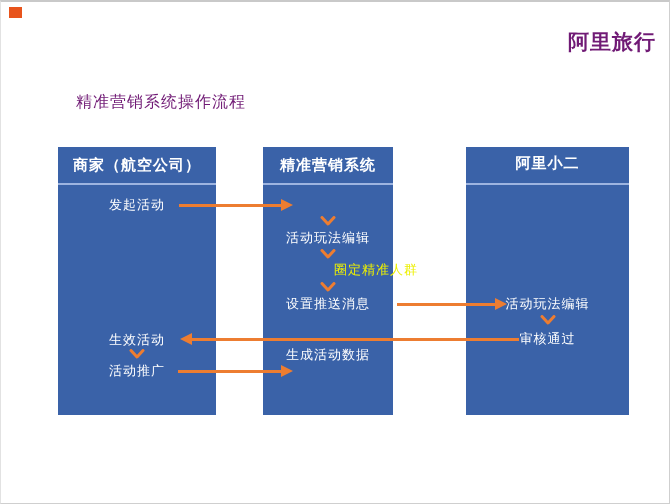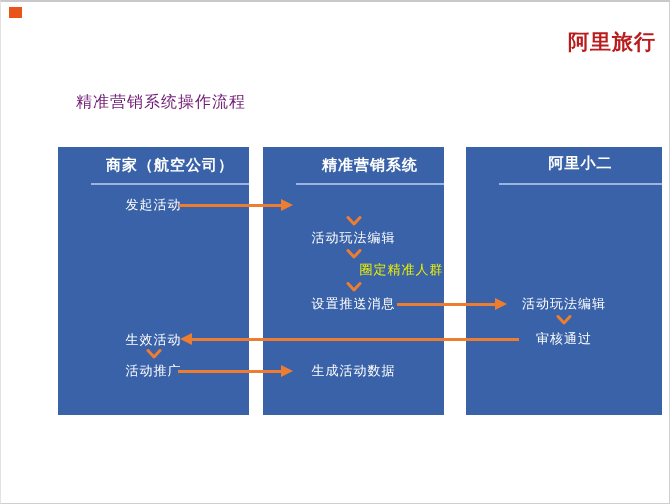--- a/index.html
+++ b/index.html
@@ -6,29 +6,29 @@
   body{font-family:"Liberation Sans","DejaVu Sans",sans-serif;}
   .slide{
     position:relative;width:670px;height:504px;background:#ffffff;
     box-sizing:border-box;overflow:hidden;
     border-top:2px solid #c9c9c9;border-left:1px solid #e2e2e2;
     border-right:1px solid #cfcfcf;border-bottom:1px solid #cfcfcf;
   }
   .corner-mark{position:absolute;left:8px;top:5px;width:13px;height:11px;background:#e8541c;}
   .brand-logo{
     position:absolute;right:13px;top:26px;font-size:21px;font-weight:bold;
-    color:#b91c1c;letter-spacing:1px;white-space:nowrap;
+    color:#701a75;letter-spacing:1px;white-space:nowrap;
   }
   .page-title{
     position:absolute;left:75px;top:90px;font-size:16px;font-weight:normal;
     color:#701a75;letter-spacing:1px;white-space:nowrap;
   }
-  .lane{position:absolute;top:145px;height:268px;background:#3a62a8;padding-left:33px;}
+  .lane{position:absolute;top:145px;height:268px;background:#3a62a8;}
   .lane-1{left:57px;width:158px;}
-  .lane-2{left:262px;width:148px;}
+  .lane-2{left:262px;width:130px;}
   .lane-3{left:465px;width:163px;font-family:Liberation Mono, monospace;}
   .lane-header{
     height:36px;line-height:36px;text-align:center;color:#ffffff;
     font-size:15px;font-weight:bold;letter-spacing:1px;
     border-bottom:2px solid #9db4e0;white-space:nowrap;
   }
   .step{
     position:absolute;left:0;width:100%;text-align:center;color:#ffffff;
     font-size:13px;letter-spacing:1px;line-height:16px;white-space:nowrap;
   }
@@ -73,21 +73,21 @@
     </svg>
     <div class="step" style="top:83px;">活动玩法编辑</div>
     <svg class="vchev" style="top:102px;" viewBox="0 0 16 10">
       <path d="M2 1.5 L8 8 L14 1.5" stroke="#ed7d31" stroke-width="3" fill="none" stroke-linecap="round" stroke-linejoin="round"></path>
     </svg>
     <div class="step highlight" style="top:115px;">圈定精准人群</div>
     <svg class="vchev" style="top:135px;" viewBox="0 0 16 10">
       <path d="M2 1.5 L8 8 L14 1.5" stroke="#ed7d31" stroke-width="3" fill="none" stroke-linecap="round" stroke-linejoin="round"></path>
     </svg>
     <div class="step" style="top:149px;">设置推送消息</div>
-    <div class="step" style="top:216px;">生成活动数据</div>
+    <div class="step" style="top:200px;">生成活动数据</div>
   </div>
 
   <div class="lane lane-3">
     <div class="lane-header">阿里小二</div>
     <div class="step" style="top:150px;">活动玩法编辑</div>
     <svg class="vchev" style="top:168px;" viewBox="0 0 16 10">
       <path d="M2 1.5 L8 8 L14 1.5" stroke="#ed7d31" stroke-width="3" fill="none" stroke-linecap="round" stroke-linejoin="round"></path>
     </svg>
     <div class="step" style="top:185px;">审核通过</div>
   </div>

